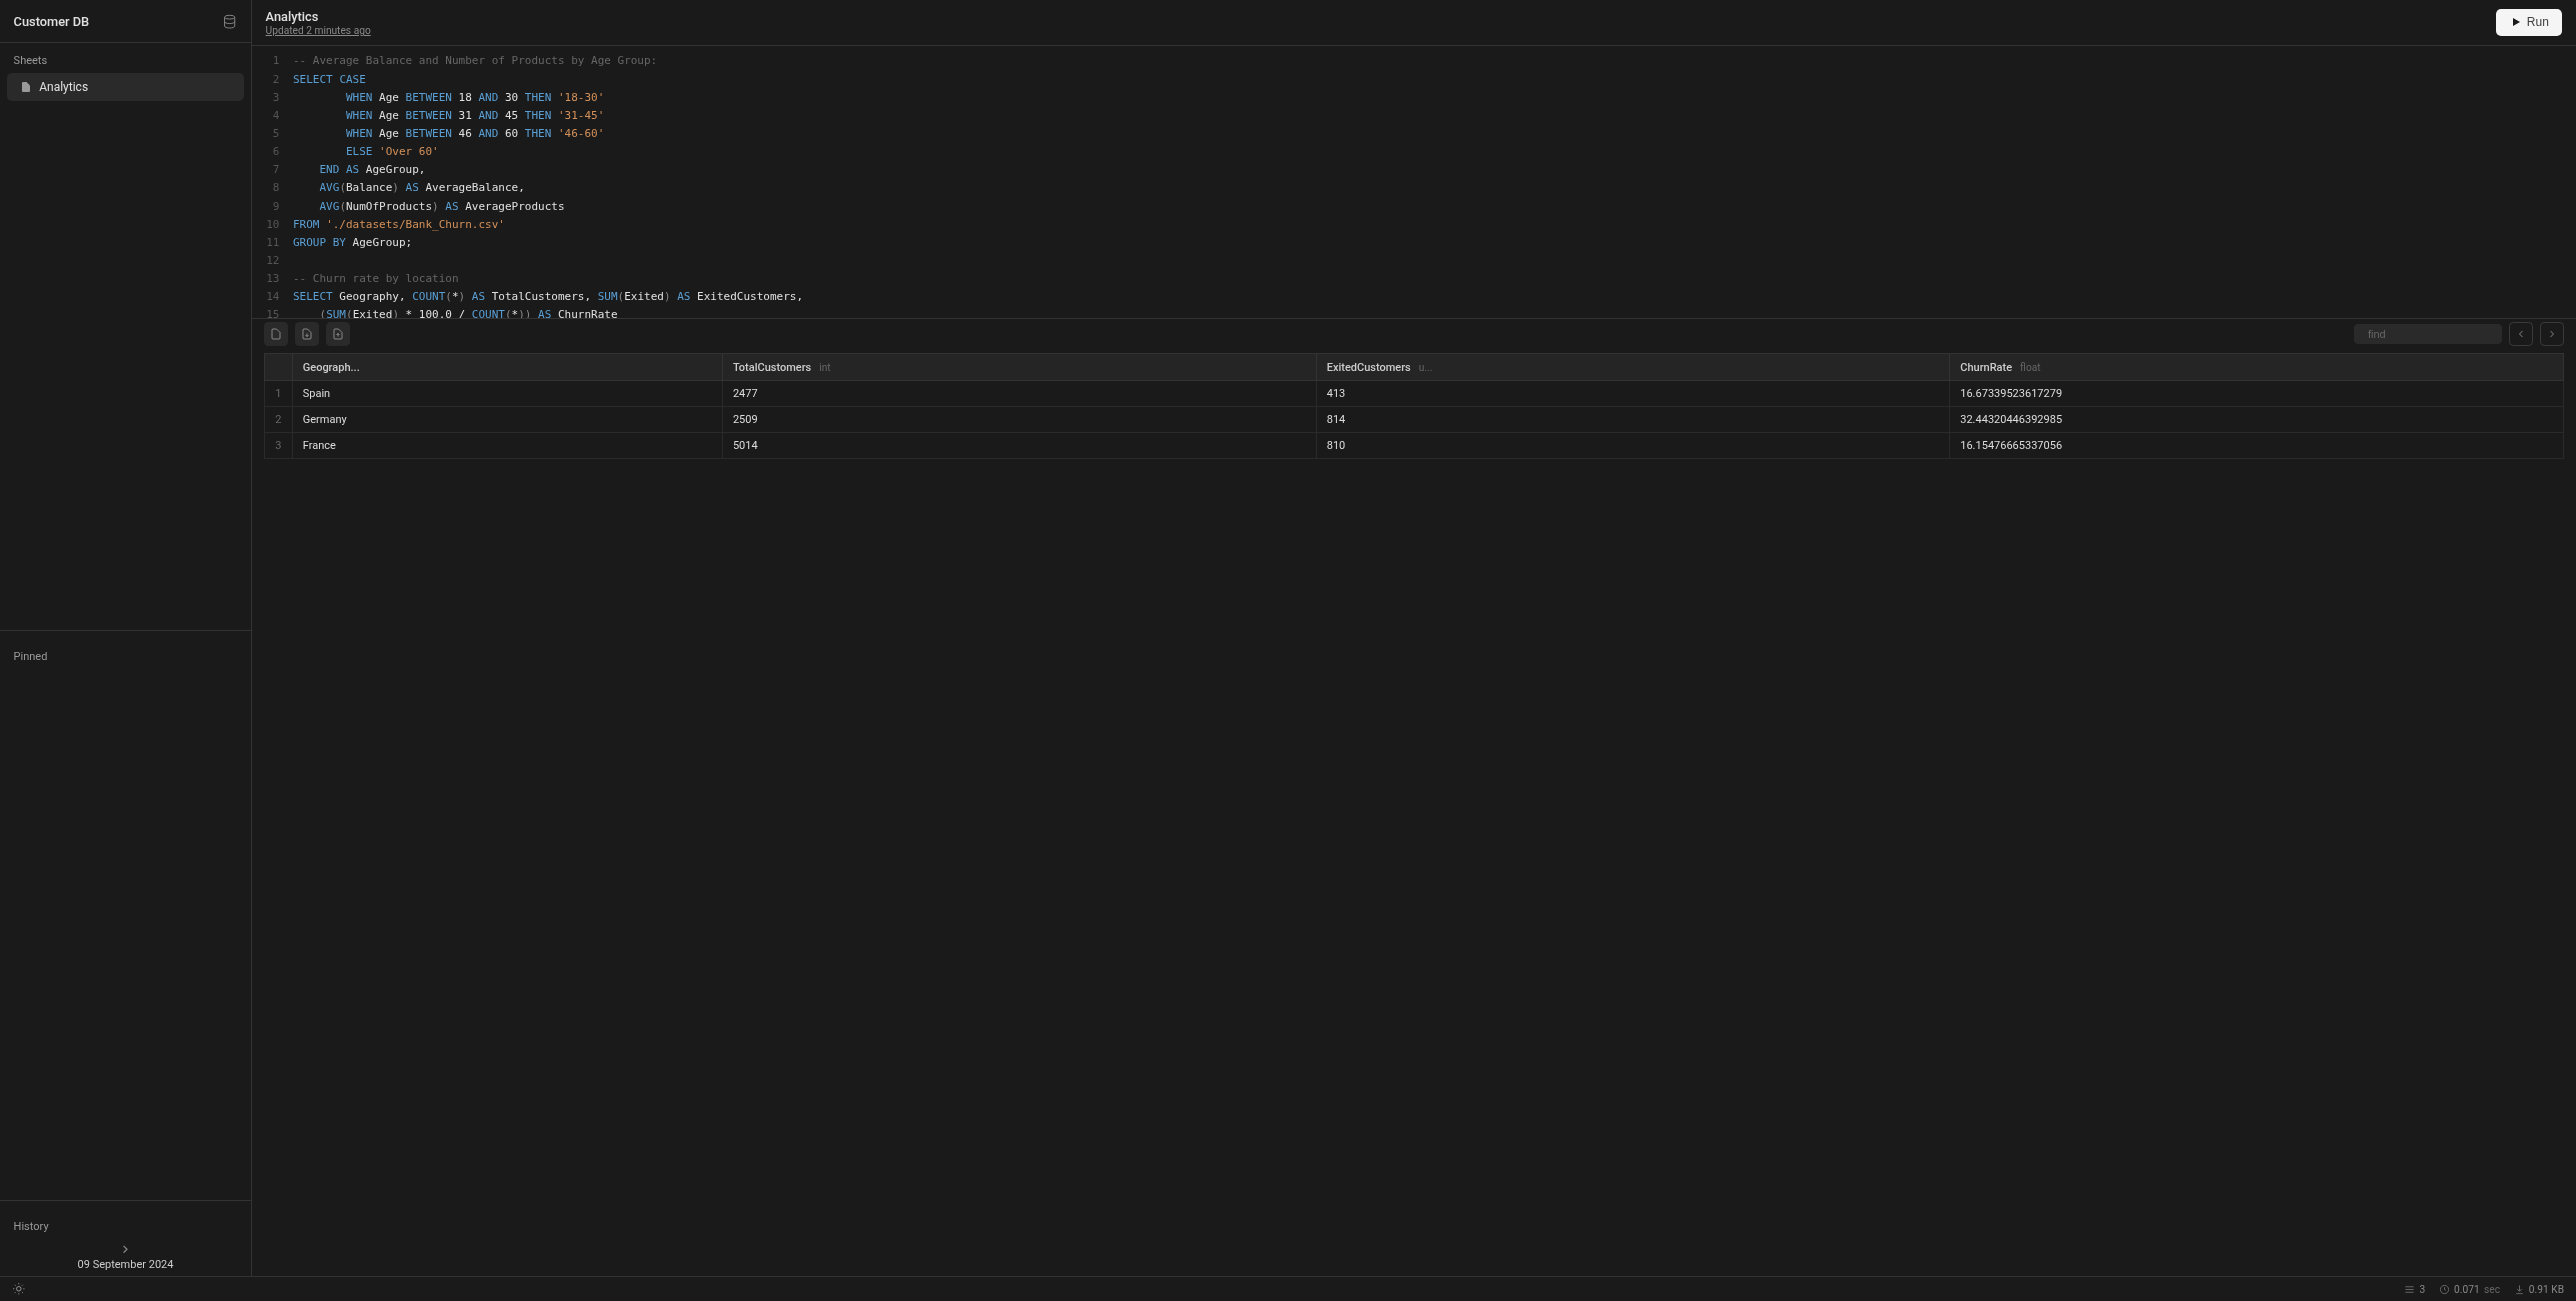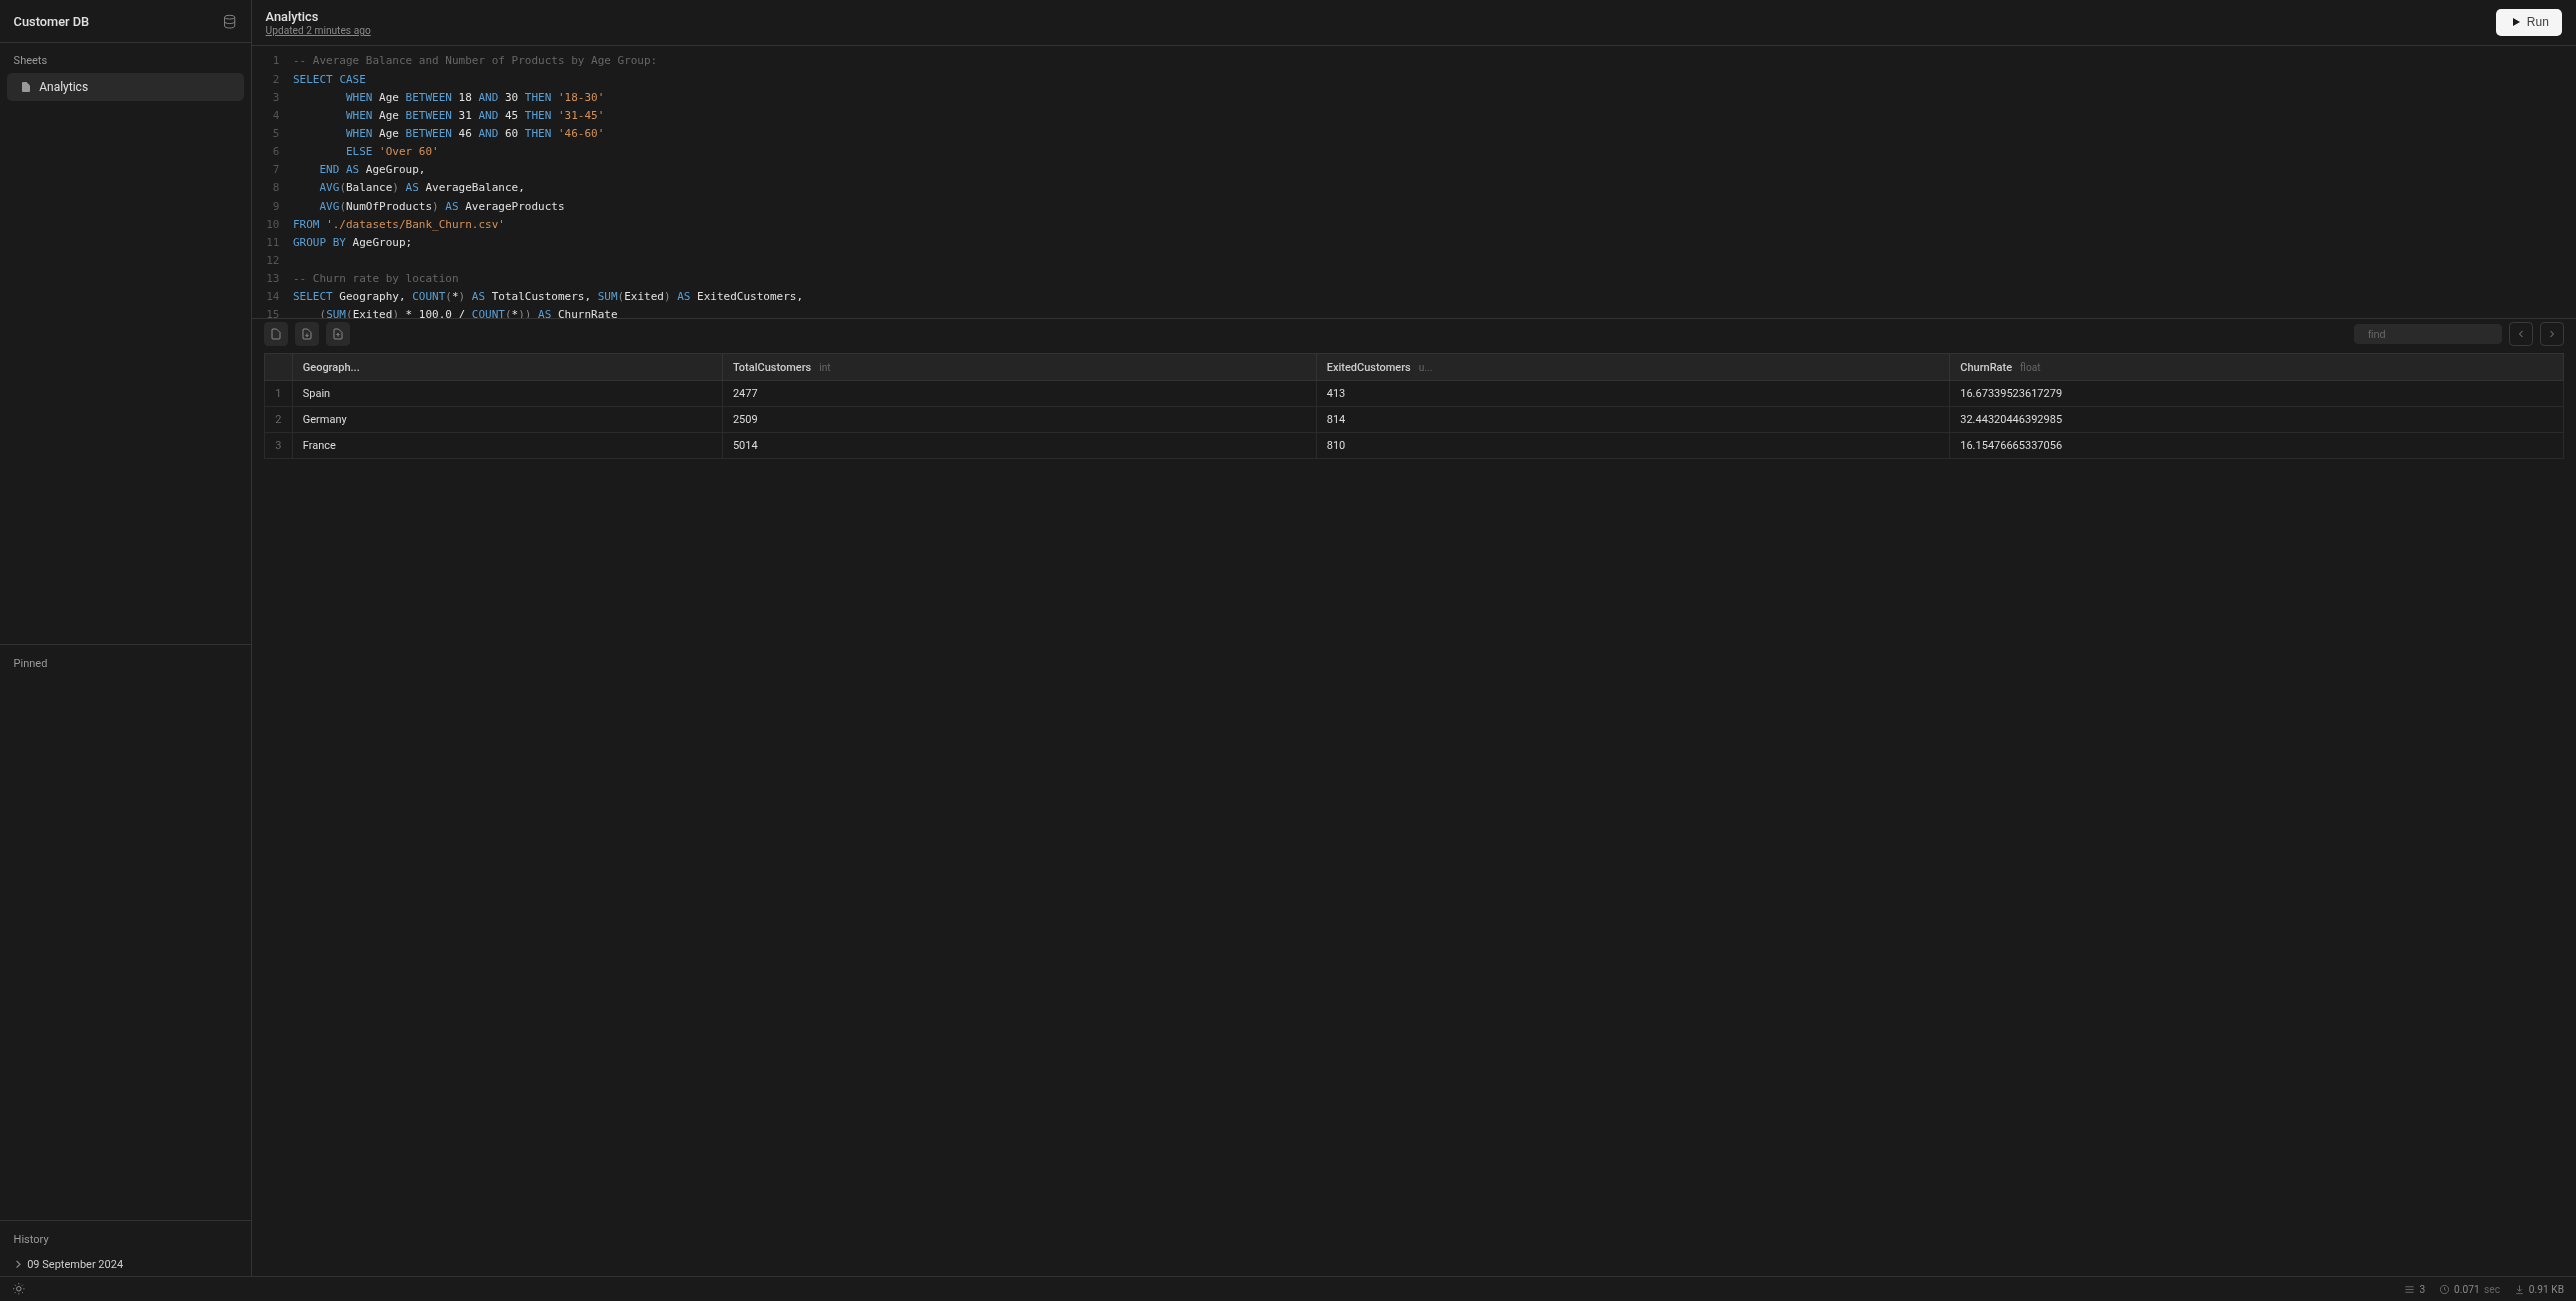--- a/index.html
+++ b/index.html
@@ -40,29 +40,30 @@
       gap: 6.8px;
       padding: 6.8px 13.6px;
       margin: 0 6.8px;
       border-radius: 5.1px;
       font-size: 12px;
       cursor: pointer;
     }
     .sidebar-item.active { background: #2a2a2a; }
     .file-icon { width: 12px; height: 12px; fill: #999; }
     .sidebar-spacer { flex: 1; }
-    .sidebar-section.divider { border-top: 0.9px solid #333; margin-top: 25px; padding-top: 12px; }
+    .sidebar-section.divider { border-top: 0.9px solid #333; margin-top: 25px; padding-top: 19px; }
     .history-item {
       display: flex;
       align-items: center;
       gap: 5.1px;
       padding: 5.1px 13.6px;
       font-size: 11px;
       color: #ccc;
       cursor: pointer;
+      flex-direction: column;
     }
     .chevron-icon { width: 8.5px; height: 8.5px; fill: #888; }
     .main { flex: 1; display: flex; flex-direction: column; overflow: hidden; }
     .main-header {
       display: flex;
       align-items: center;
       justify-content: space-between;
       padding: 8.5px 13.6px;
       border-bottom: 0.9px solid #333;
     }

